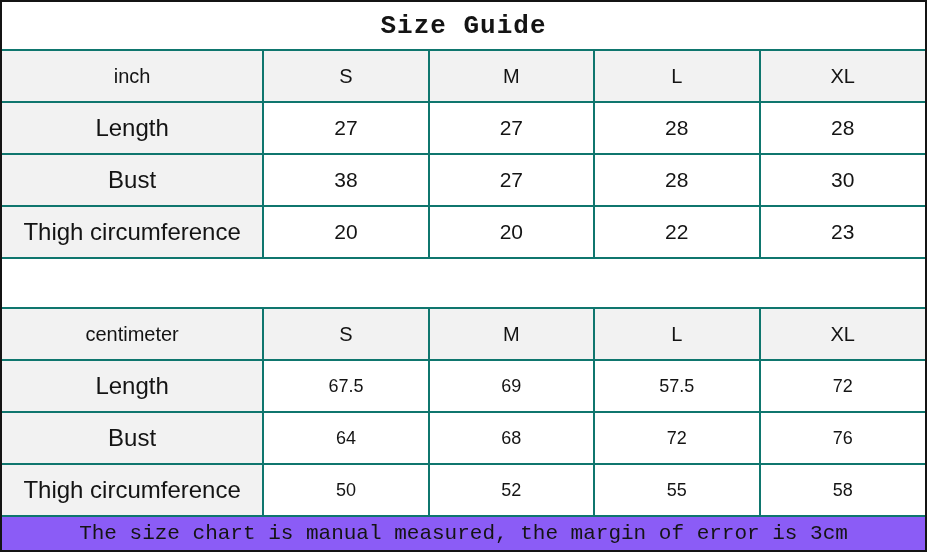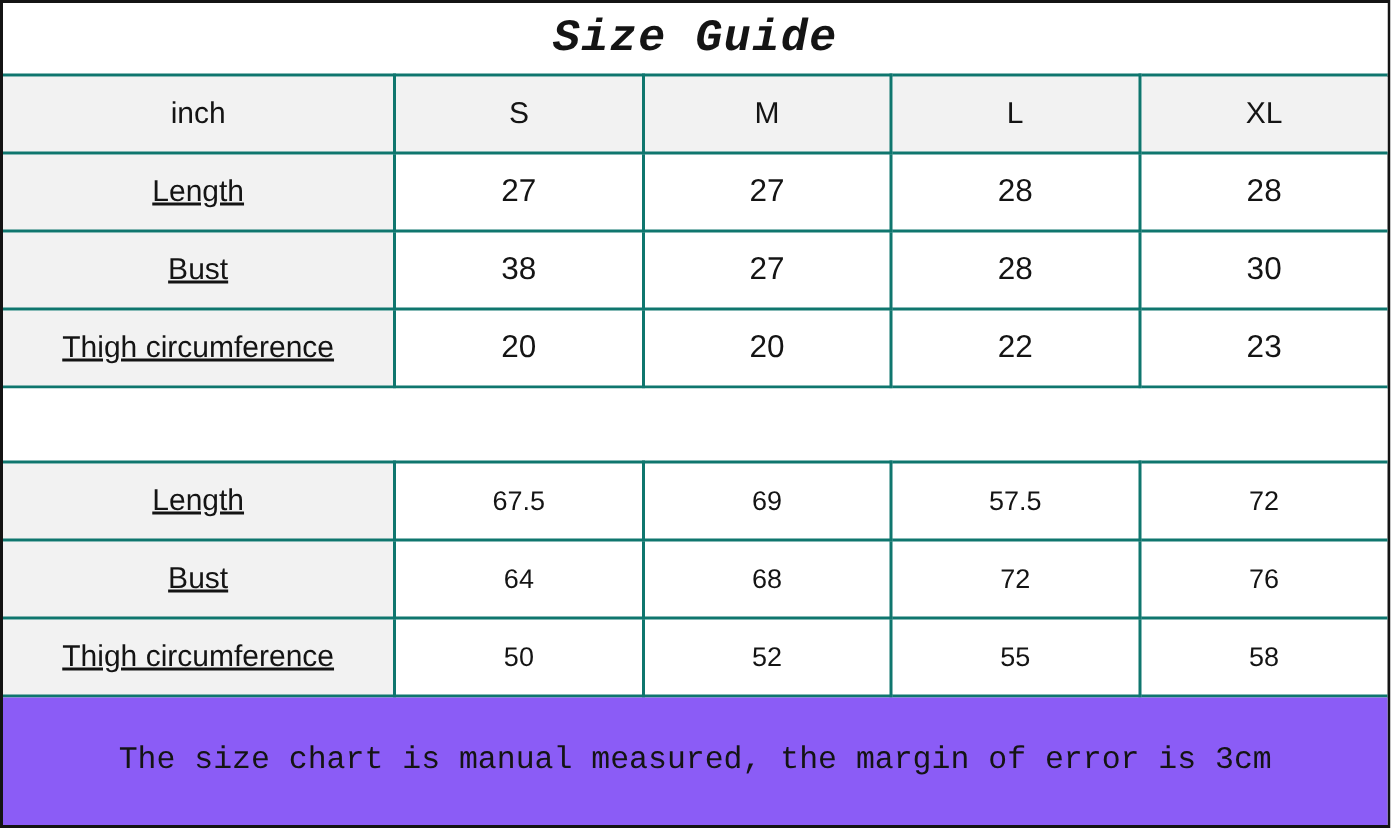--- a/index.html
+++ b/index.html
@@ -17,25 +17,24 @@
     flex-direction: column;
     font-family: "Liberation Sans", sans-serif;
     color: #141414;
   }
   .title-row {
     flex: 0 0 47px;
     display: flex;
     align-items: center;
     justify-content: center;
     font-family: "Liberation Mono", monospace;
-    font-size: 30px;
+    font-size: 26px;
     font-weight: bold;
     letter-spacing: 1px;
     background: #ffffff;
-    font-style: italic;
   }
   table.size-table {
     width: 100%;
     border-collapse: collapse;
     table-layout: fixed;
     flex: 0 0 auto;
   }
   table.size-table th,
   table.size-table td {
     border: 2px solid #0f766e;
@@ -52,22 +51,21 @@
   .col-label { width: 28.3%; }
   .col-size  { width: 17.925%; }
 
   table.size-table th {
     background: #f2f2f2;
     font-weight: normal;
     font-size: 20px;
   }
   table.size-table td.row-label {
     background: #f2f2f2;
-    font-size: 20px;
-    text-decoration: underline;
+    font-size: 24px;
   }
   table.tbl-inch td.value-cell { font-size: 21px; }
   table.tbl-cm   td.value-cell { font-size: 18px; }
 
   .spacer-row {
     flex: 0 0 48px;
     background: #ffffff;
   }
   .footer-row {
     flex: 1 1 auto;
@@ -132,20 +130,27 @@
   <table class="size-table tbl-cm">
     <colgroup>
       <col class="col-label">
         <col class="col-size">
         <col class="col-size">
         <col class="col-size">
         <col class="col-size">
     </colgroup>
     <tbody>
         <tr>
+          <th>centimeter</th>
+          <th>S</th>
+          <th>M</th>
+          <th>L</th>
+          <th>XL</th>
+        </tr>
+        <tr>
           <td class="row-label">Length</td>
           <td class="value-cell">67.5</td>
           <td class="value-cell">69</td>
           <td class="value-cell">57.5</td>
           <td class="value-cell">72</td>
         </tr>
         <tr>
           <td class="row-label">Bust</td>
           <td class="value-cell">64</td>
           <td class="value-cell">68</td>

